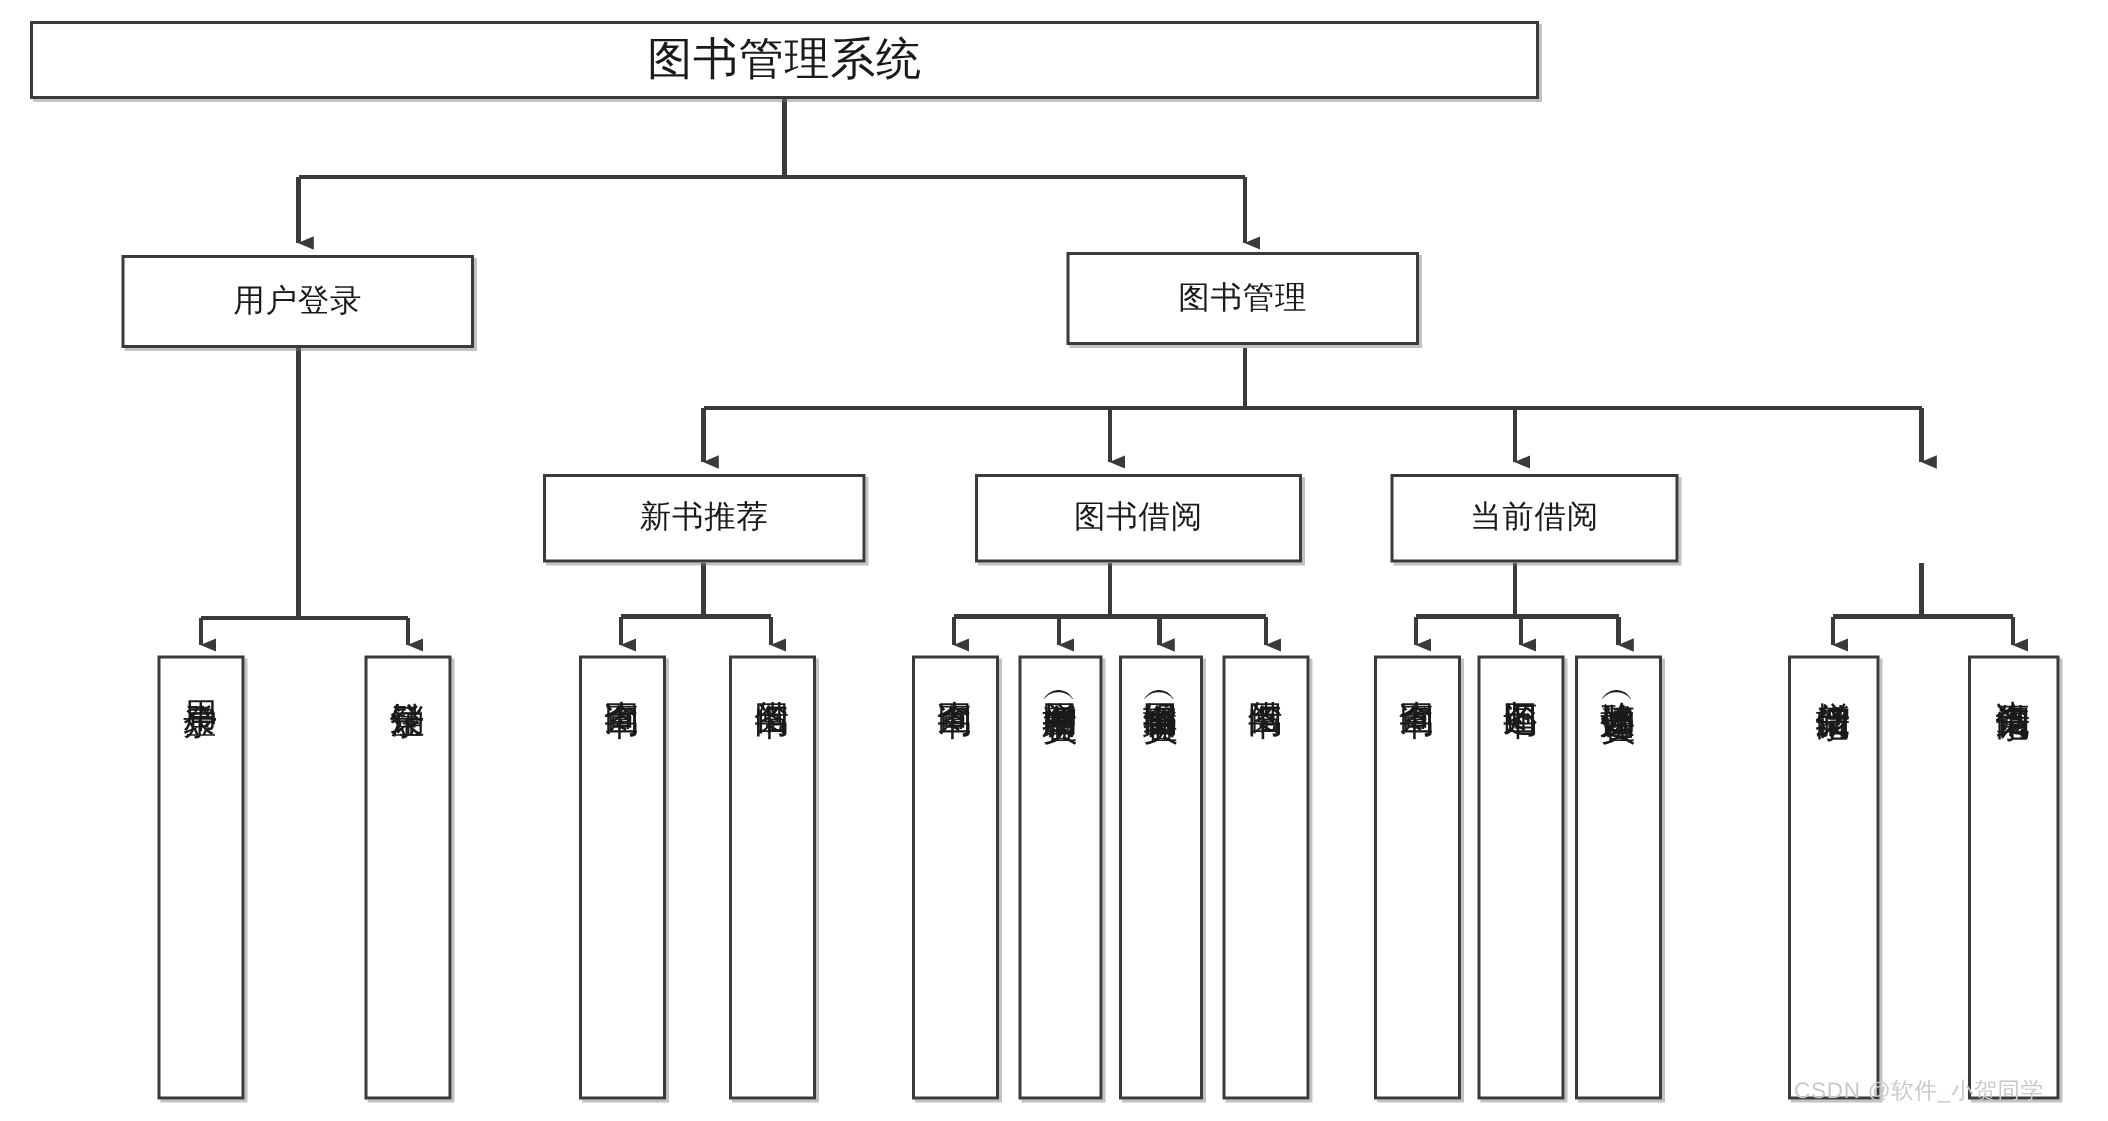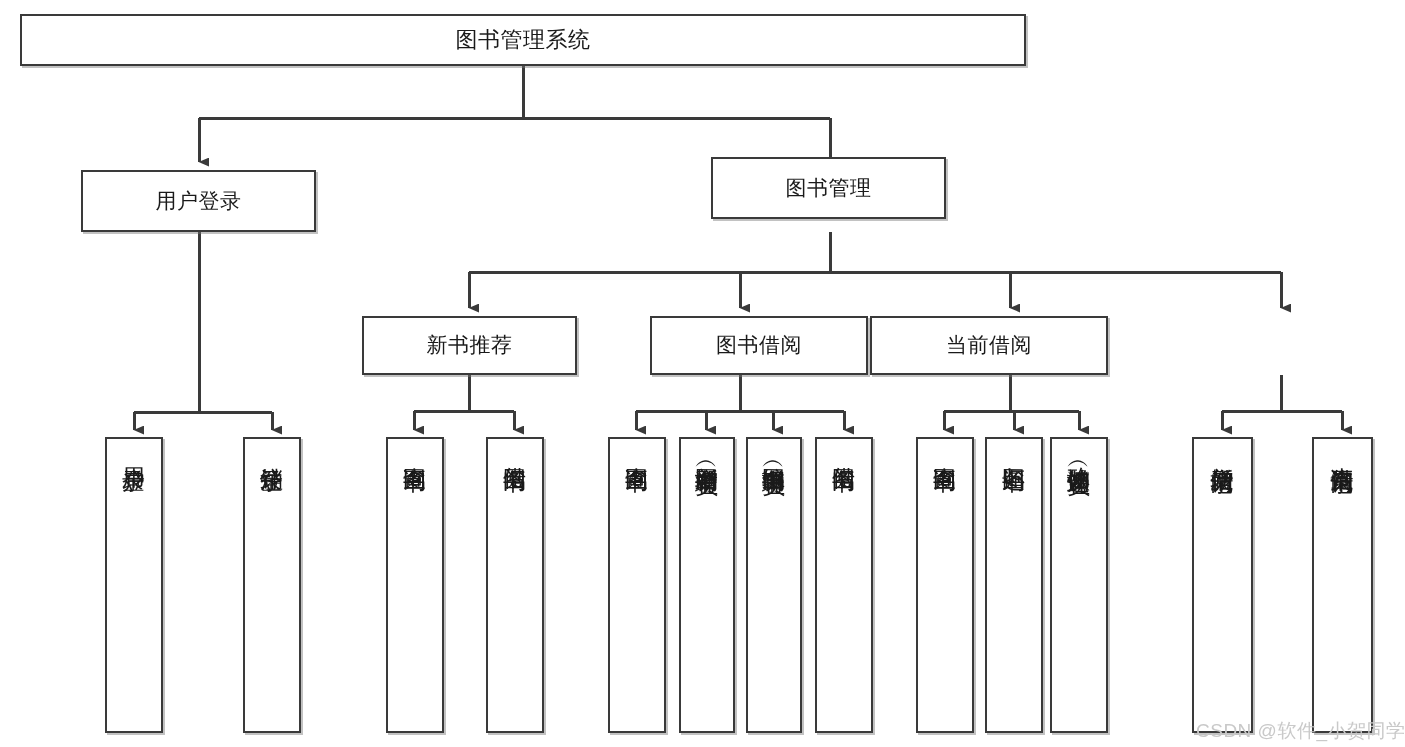--- a/index.html
+++ b/index.html
@@ -39,38 +39,38 @@
   .node-label {
     display: block;
     text-align: center;
     line-height: 1.18;
     letter-spacing: 0.5px;
   }
   .node.horizontal .node-label {
     font-size: 21px;
   }
   .node.root .node-label {
-    font-size: 22px;
+    font-size: 30px;
   }
   .node.vertical {
     align-items: flex-start;
     justify-content: center;
     padding-top: 10px;
   }
   .node.vertical .node-label {
     writing-mode: vertical-rl;
     text-orientation: upright;
     font-size: 23px;
     line-height: 1.05;
     letter-spacing: 1px;
     white-space: nowrap;
   }
   .watermark {
     position: absolute;
-    font-size: 19px;
+    font-size: 15px;
     color: #c9c9c9;
     white-space: nowrap;
     letter-spacing: 0.5px;
   }
 </style>
 </head>
 <body>
 
 <div id="canvas">
 
@@ -126,31 +126,31 @@
     </g>
   </svg>
 
   <div class="node root horizontal" style="left: 20px; top: 14px; width: 1006px; height: 52px;">
     <span class="node-label">图书管理系统</span>
   </div>
 
   <div class="node horizontal" style="left: 81px; top: 170px; width: 235px; height: 62px;">
     <span class="node-label">用户登录</span>
   </div>
-  <div class="node horizontal" style="left: 711px; top: 157px; width: 235px; height: 62px;">
+  <div class="node horizontal" style="left: 711px; top: 168px; width: 235px; height: 62px;">
     <span class="node-label">图书管理</span>
   </div>
 
   <div class="node horizontal" style="left: 362px; top: 316px; width: 215px; height: 59px;">
     <span class="node-label">新书推荐</span>
   </div>
   <div class="node horizontal" style="left: 650px; top: 316px; width: 218px; height: 59px;">
     <span class="node-label">图书借阅</span>
   </div>
-  <div class="node horizontal" style="left: 870px; top: 316px; width: 238px; height: 59px;">
+  <div class="node horizontal" style="left: 927px; top: 316px; width: 192px; height: 59px;">
     <span class="node-label">当前借阅</span>
   </div>
 
   <div class="node vertical" style="left: 105px; top: 437px; width: 58px; height: 296px;">
     <span class="node-label">用户登录</span>
   </div>
   <div class="node vertical" style="left: 243px; top: 437px; width: 58px; height: 296px;">
     <span class="node-label">注销登录</span>
   </div>
   <div class="node vertical" style="left: 386px; top: 437px; width: 58px; height: 296px;">

